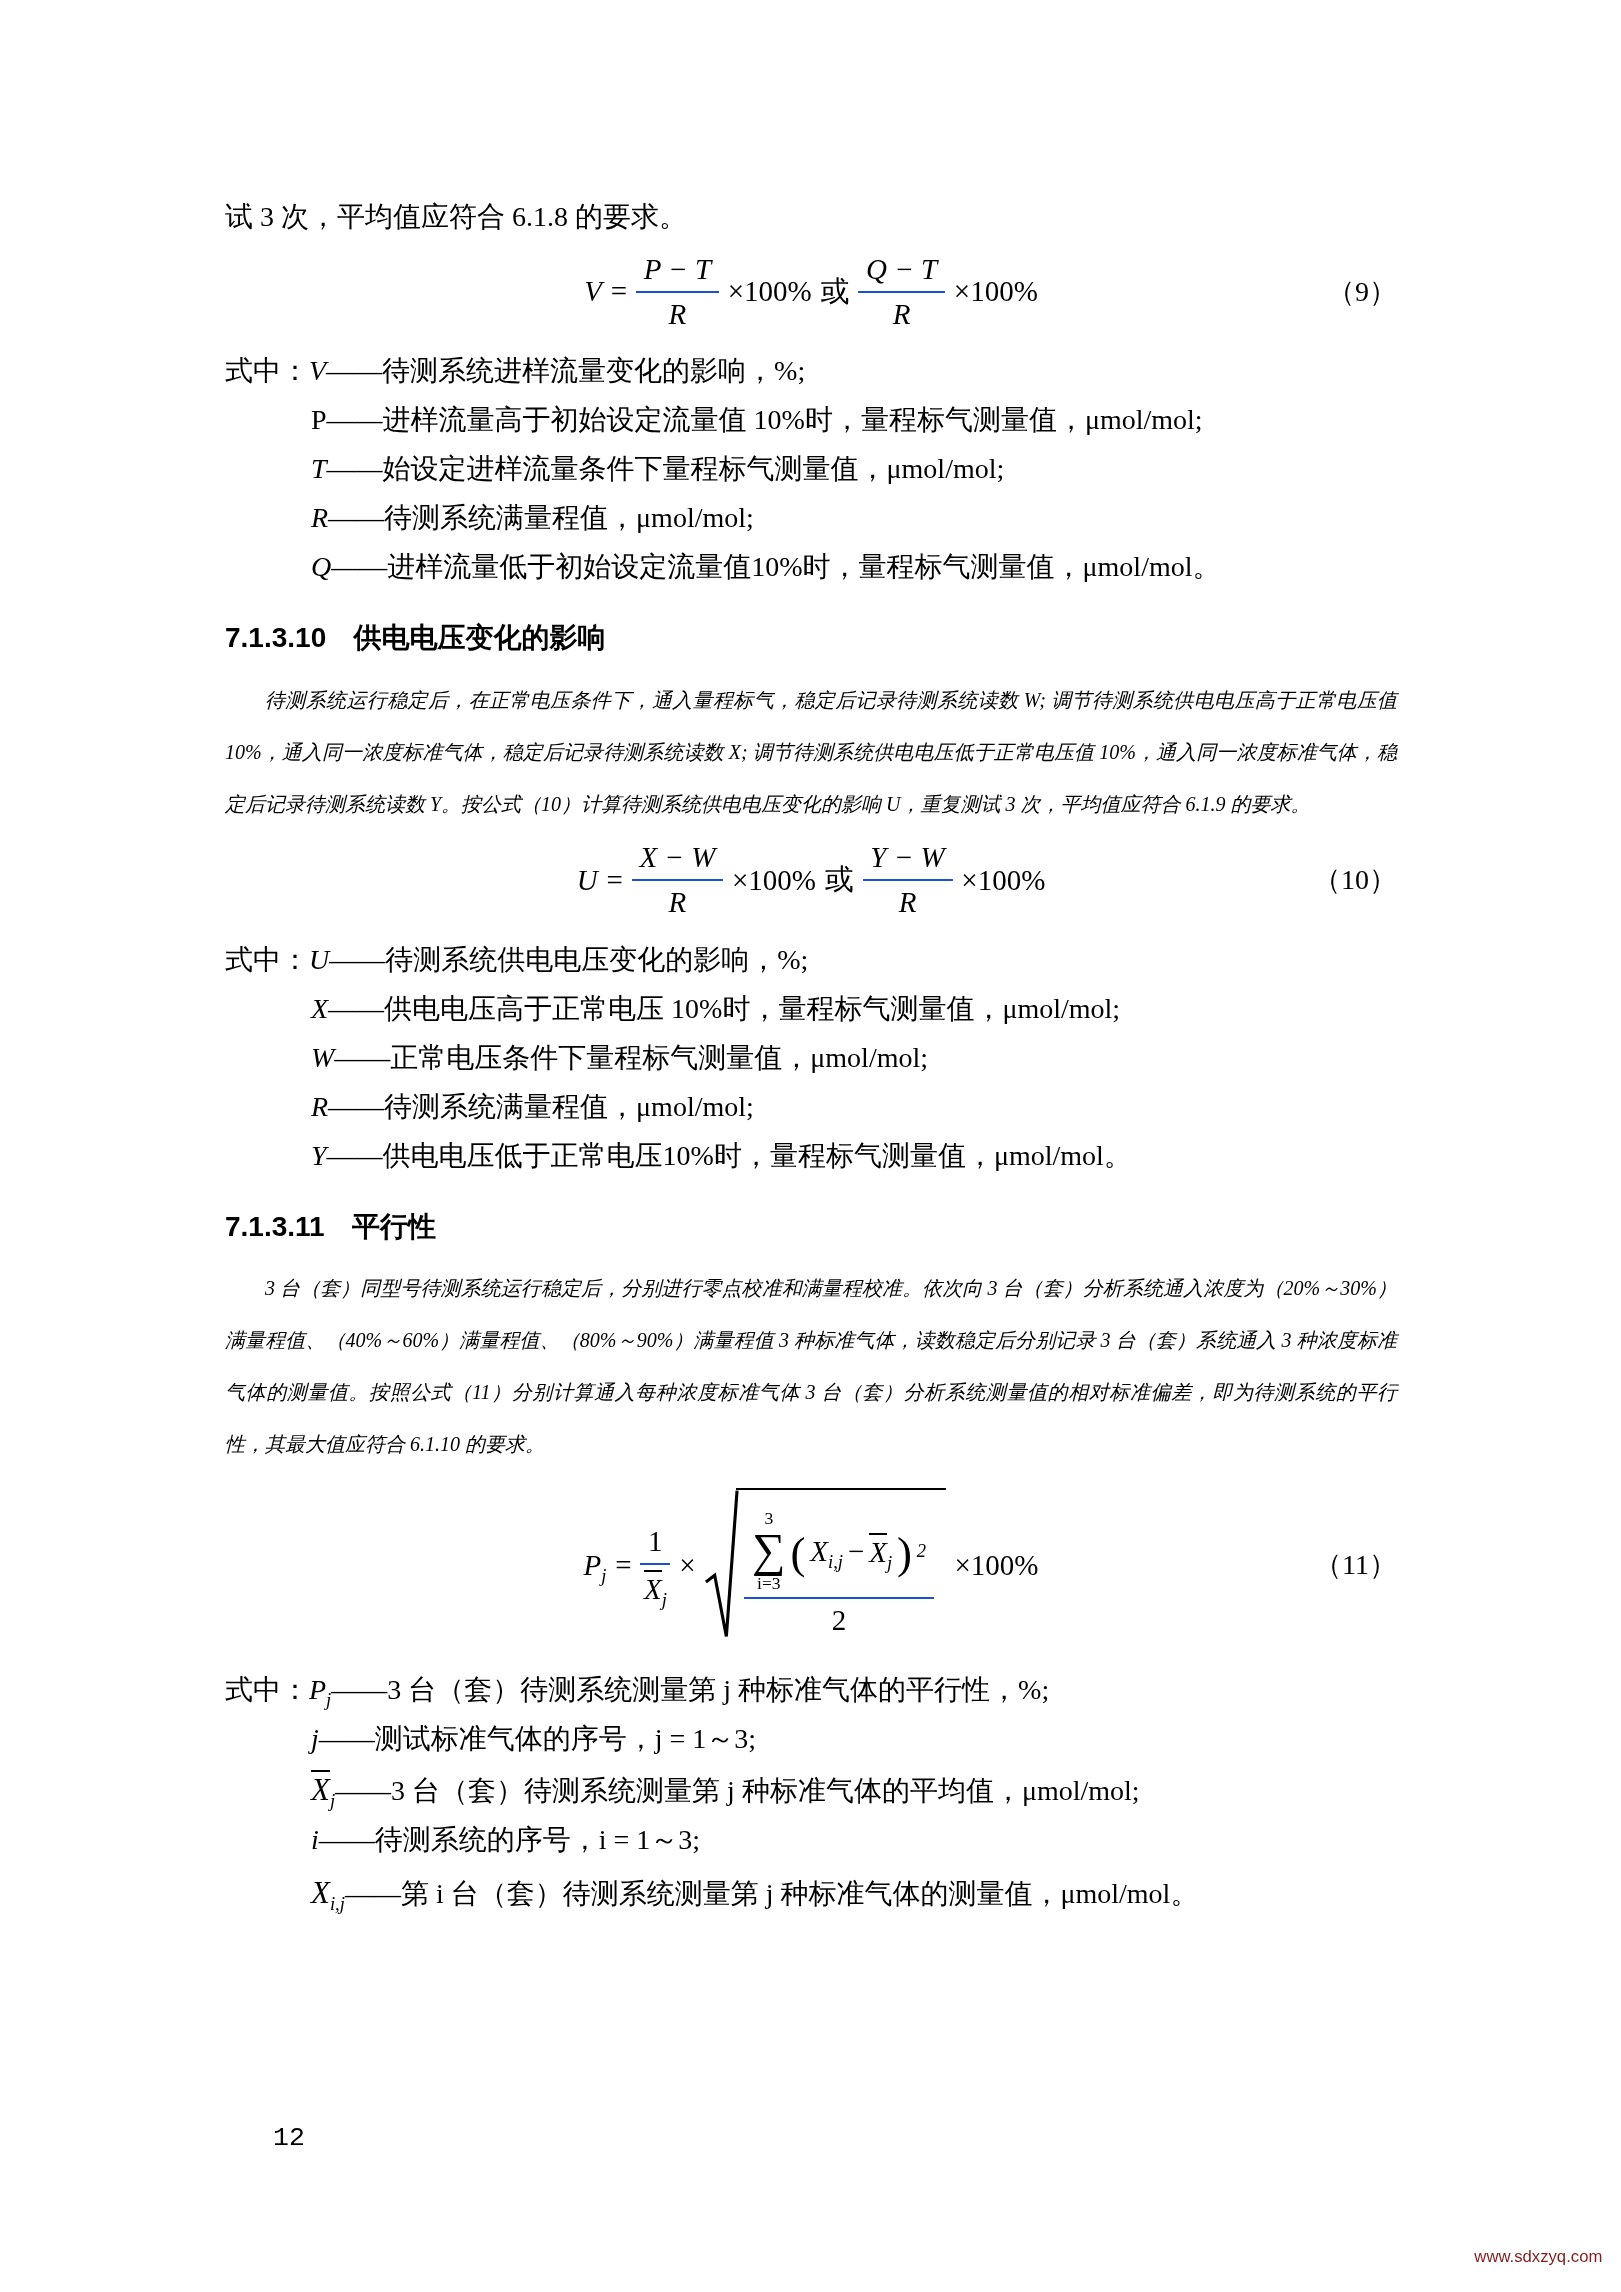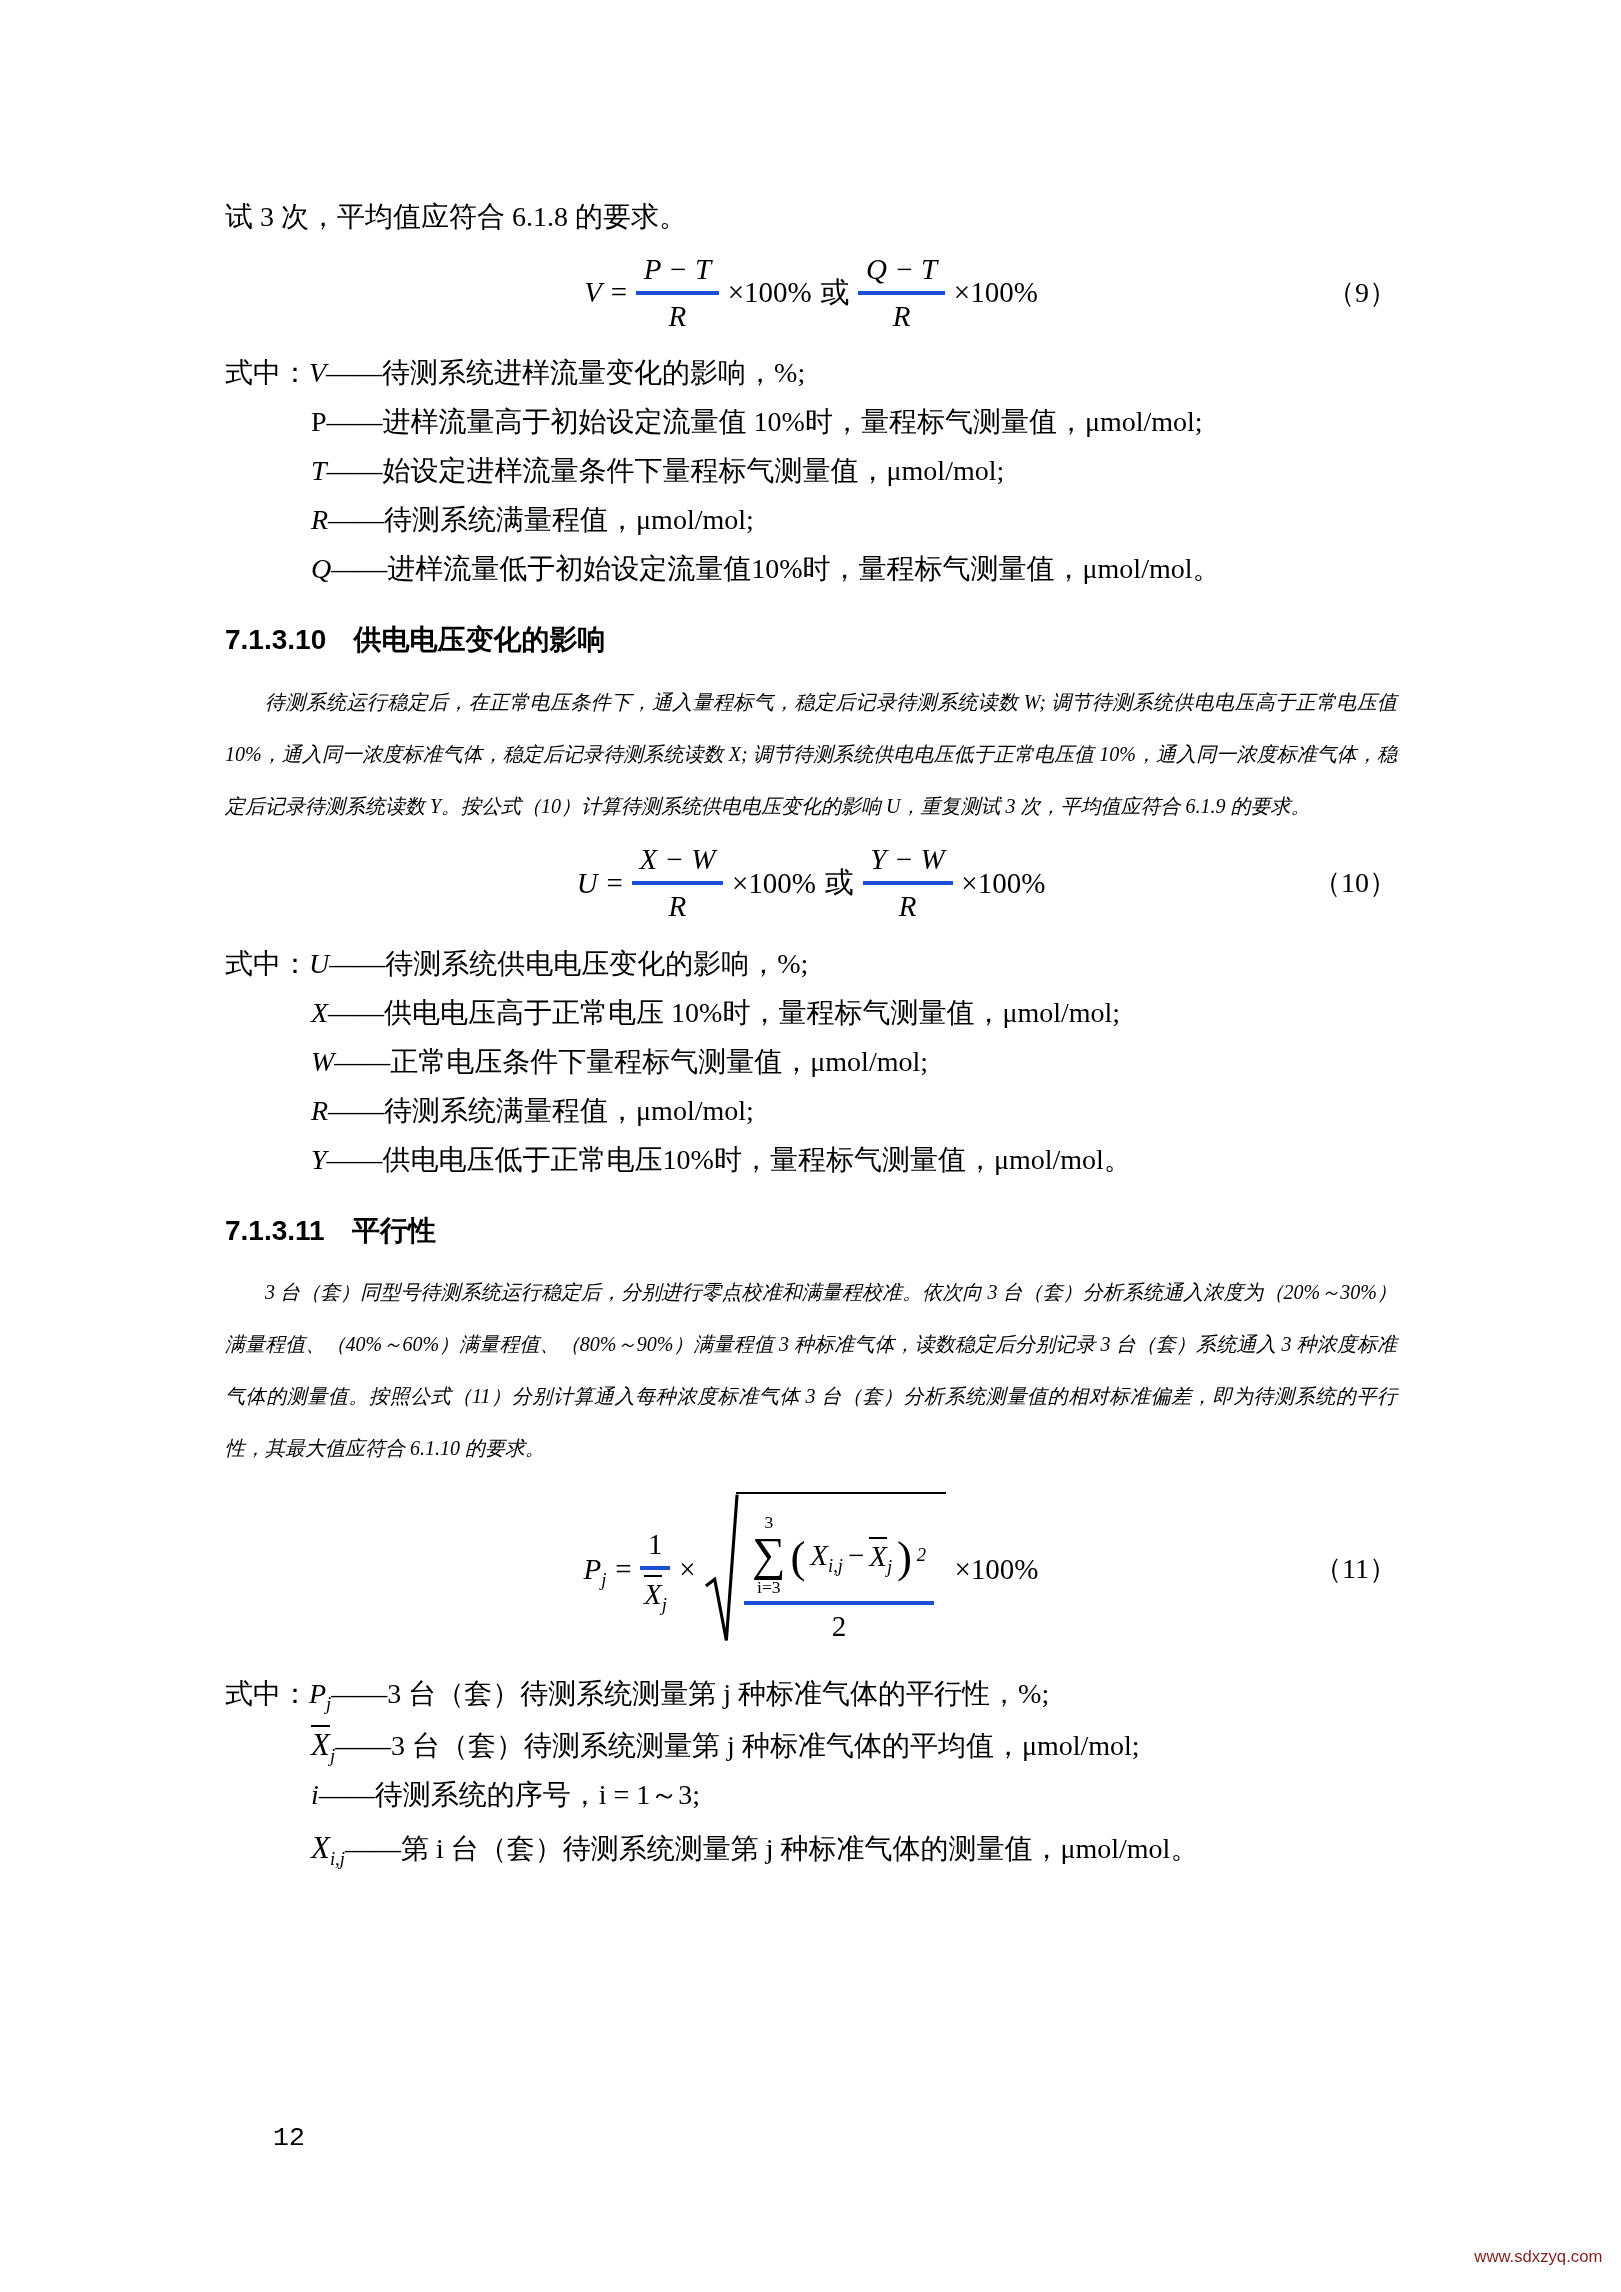--- a/index.html
+++ b/index.html
@@ -10,21 +10,21 @@
 
   .lead-line { font-size:28px; line-height:49px; }
 
   
   .equation { position:relative; text-align:center; margin:11.8px 0 15.7px; font-size:29px; }
   .eq-body { display:inline-flex; align-items:center; gap:8.8px; }
   .var { font-style:italic; }
   .op { font-style:normal; }
   .cjk { font-style:normal; }
   .frac { display:inline-flex; flex-direction:column; align-items:center; vertical-align:middle; }
-  .frac .num { display:block; padding:0 7.8px 4.9px; border-bottom:4px solid #1d4ed8; text-align:center; }
+  .frac .num { display:block; padding:0 7.8px 4.9px; border-bottom:2px solid #1d4ed8; text-align:center; }
   .frac .den { display:block; padding-top:4.9px; text-align:center; }
   .eq-label { position:absolute; right:0; top:50%; transform:translateY(-50%); font-size:28px; font-style:normal; }
 
   sub { font-size:18.6px; font-style:italic; vertical-align:-6.9px; line-height:0; }
   sup { font-size:18.6px; font-style:italic; vertical-align:11.8px; line-height:0; }
   .bar { display:inline-block; border-top:2px solid #000; padding-top:2px; line-height:1.05; font-style:italic; }
 
   .sum { display:inline-flex; flex-direction:column; align-items:center; line-height:1; font-style:normal; }
   .sum .sum-sup { font-size:17.6px; font-style:normal; margin-bottom:1px; }
   .sum .sigma { font-size:47px; line-height:0.95; }
@@ -184,20 +184,23 @@
         </span>
         <span class="op">×100%</span>
       </span>
       <span class="eq-label">（11）</span>
     </div>
 
     <div>
       <div class="def-row">
         <span>式中：</span><span><span class="def-sym">P</span><sub>j</sub></span><span class="def-dash">——</span><span>3 台（套）待测系统测量第 j 种标准气体的平行性，%;</span>
       </div>
+      <div class="def-row">
+        <span class="def-indent"></span><span class="def-sym">j</span><span class="def-dash">——</span><span>测试标准气体的序号，j = 1～3;</span>
+      </div>
       <div class="def-row tall">
         <span class="def-indent"></span><span><span class="bar def-sym big">X</span><sub>j</sub></span><span class="def-dash">——</span><span>3 台（套）待测系统测量第 j 种标准气体的平均值，μmol/mol;</span>
       </div>
       <div class="def-row">
         <span class="def-indent"></span><span class="def-sym">i</span><span class="def-dash">——</span><span>待测系统的序号，i = 1～3;</span>
       </div>
       <div class="def-row tall">
         <span class="def-indent"></span><span><span class="def-sym big">X</span><sub>i,j</sub></span><span class="def-dash">——</span><span>第 i 台（套）待测系统测量第 j 种标准气体的测量值，μmol/mol。</span>
       </div>
     </div>

